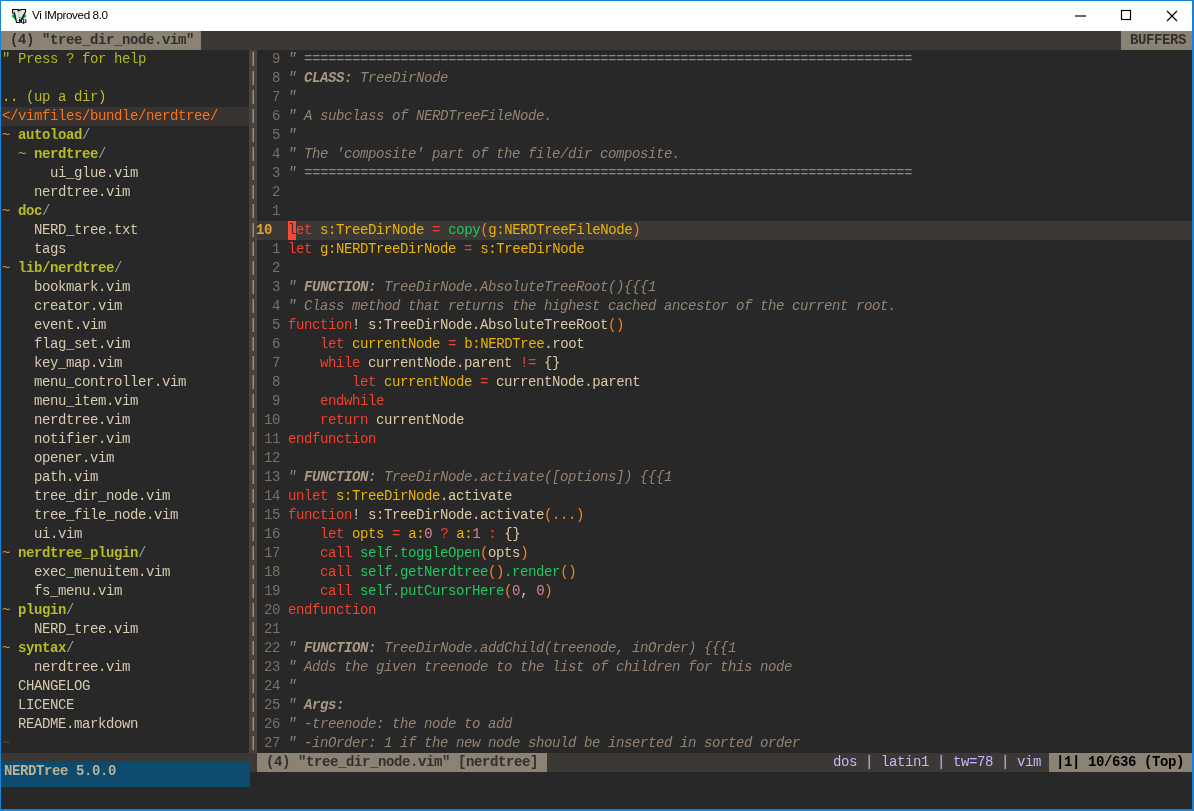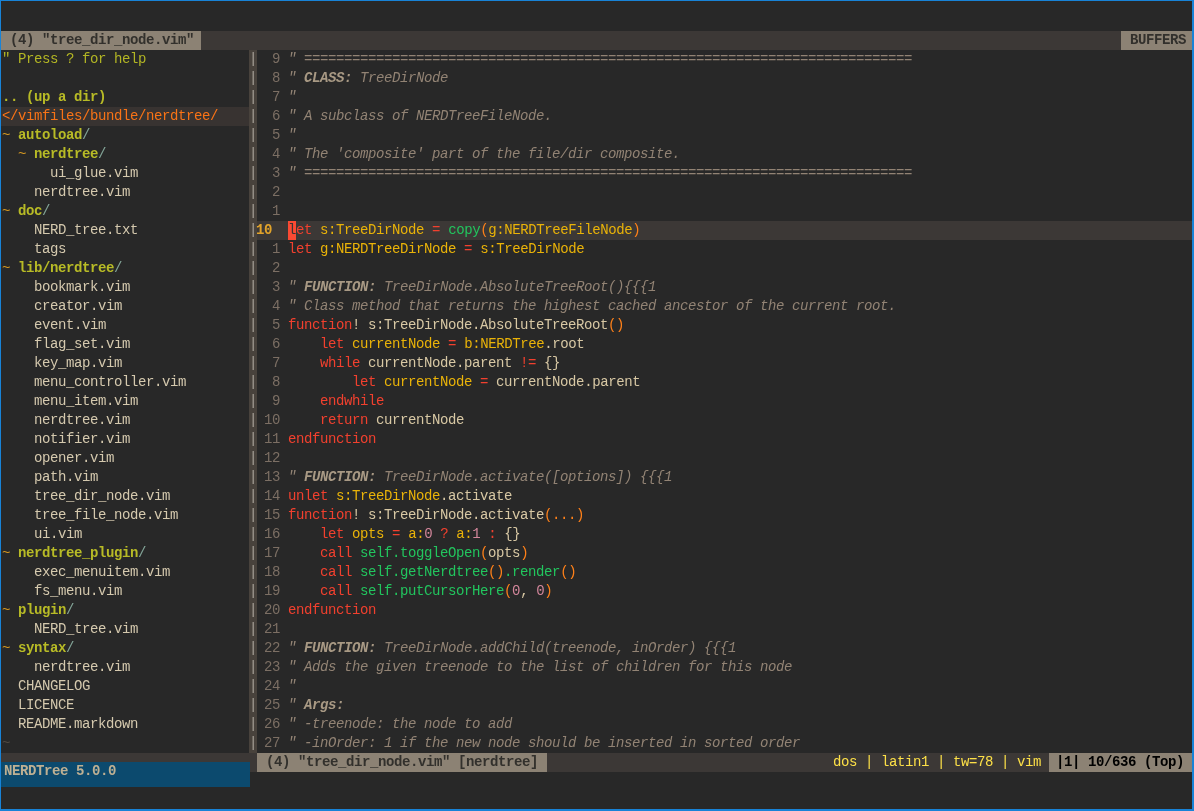--- a/index.html
+++ b/index.html
@@ -11,21 +11,21 @@
   font-family:"Liberation Sans",sans-serif;font-size:12px;color:#000}
 #title .txt{position:absolute;left:31px;top:7px;font-size:11.7px}
 #tabline{position:absolute;left:1px;top:31px;width:1191px;height:19px;background:#3c3836}
 .tab{position:absolute;left:0;top:0;width:200px;height:19px;background:#8c8274;
   color:#32302c;font-weight:bold;line-height:19px}
 .tab span{position:absolute;left:9px}
 .bufs{position:absolute;right:0;top:0;width:71px;height:19px;background:#8c8274;
   color:#32302c;font-weight:bold;line-height:19px}
 .bufs span{position:absolute;left:9px}
 .help{color:#b2b524}
-.up{color:#b8bb26;font-weight:bold}
+.up{color:#b8bb26;font-weight:normal}
 .root{color:#f97316}
 .dir{color:#b8bb26;font-weight:bold}
 .sl{color:#83a598}
 .ar{color:#d79921}
 .f{color:#d5c9ae}
 .tild{color:#514a42}
 .c{color:#928374;font-style:italic}
 .cb{color:#a89984;font-style:italic;font-weight:bold}
 .n{color:#7c6f64}
 .cn{color:#e2a32a;font-weight:bold}
@@ -37,20 +37,35 @@
 .cur{color:#3a3432}
 #sep{left:249px;top:50px;color:#a9a299}
 #status{position:absolute;left:1px;top:753px;width:1191px;height:19px;background:#3c3836;
   line-height:19px;font-weight:bold}
 </style></head><body>
 <div id="win">
   <div class="blue" style="left:0;top:0;width:1194px;height:1px"></div>
   <div class="blue" style="left:0;top:0;width:1px;height:811px"></div>
   <div class="blue" style="left:1192px;top:0;width:2px;height:811px"></div>
   <div class="blue" style="left:0;top:809px;width:1194px;height:2px"></div>
+  <div id="title">
+    <svg class="abs" style="left:10px;top:7px" width="16" height="16" viewBox="0 0 16 16">
+      <polygon points="8,0.5 15.5,8 8,15.5 0.5,8" fill="#00a33c"></polygon>
+      <path d="M1.5 1.5 H7 V3 L10.5 1.5 H14.5 V4 L8.5 14.5 H5.5 L3.5 5 H1.5 Z" fill="#d4d4d4" stroke="#000" stroke-width="1.1" stroke-linejoin="miter"></path>
+      <path d="M4.5 2.5 H6 V4 H5.5 L7 12 L12.5 2.5 H13.5" fill="none" stroke="#fff" stroke-width="0.8"></path>
+      <circle cx="12.5" cy="14.8" r="1.2" fill="#2222bb"></circle>
+        <text x="7.4" y="15" font-size="8" font-weight="bold" fill="#222" font-family="Liberation Serif">im</text>
+    </svg>
+    <span class="txt">Vi IMproved 8.0</span>
+    <svg class="abs" style="left:1070px;top:6px" width="110" height="18" viewBox="0 0 110 18">
+      <line x1="4" y1="9" x2="15" y2="9" stroke="#000" stroke-width="1.2"></line>
+      <rect x="50.5" y="3.5" width="9" height="9" fill="none" stroke="#000" stroke-width="1.2"></rect>
+      <path d="M96 4 L106 14 M106 4 L96 14" stroke="#000" stroke-width="1.2"></path>
+    </svg>
+  </div>
   <div id="tabline">
     <div class="tab">
         <span>(4) "tree_dir_node.vim"</span>
       </div>
     <div class="bufs">
         <span>BUFFERS</span>
       </div>
   </div>
   <div class="abs" style="left:1px;top:107px;width:248px;height:19px;background:#383331"></div>
   <div class="abs" style="left:249px;top:50px;width:8px;height:703px;background:#48423c"></div>
@@ -167,17 +182,17 @@
 <span class="n"> 25 </span><span class="c">" </span><span class="cb">Args:</span>
 <span class="n"> 26 </span><span class="c">" -treenode: the node to add</span>
 <span class="n"> 27 </span><span class="c">" -inOrder: 1 if the new node should be inserted in sorted order</span></pre>
   <div id="status">
     <div class="abs" style="left:0;top:9px;width:249px;height:25px;background:#0c4a6e">
       <span class="abs" style="left:3px;color:#beb093">NERDTree 5.0.0</span>
       </div>
     <div class="abs" style="left:256px;top:0;width:290px;height:19px;background:#8c8274">
       <span class="abs" style="left:9px;color:#32302c">(4) "tree_dir_node.vim" [nerdtree]</span>
       </div>
-    <span class="abs" style="left:832px;color:#fde047;font-weight:normal">dos | latin1 | tw=78 | vim</span>
+    <span class="abs" style="left:832px;color:#c4b5fd;font-weight:normal">dos | latin1 | tw=78 | vim</span>
     <div class="abs" style="left:1048px;top:0;width:143px;height:19px;background:#8c8274">
       <span class="abs" style="left:7px;color:#000000">|1| 10/636 (Top)</span>
       </div>
   </div>
 </div>
 </body></html>

